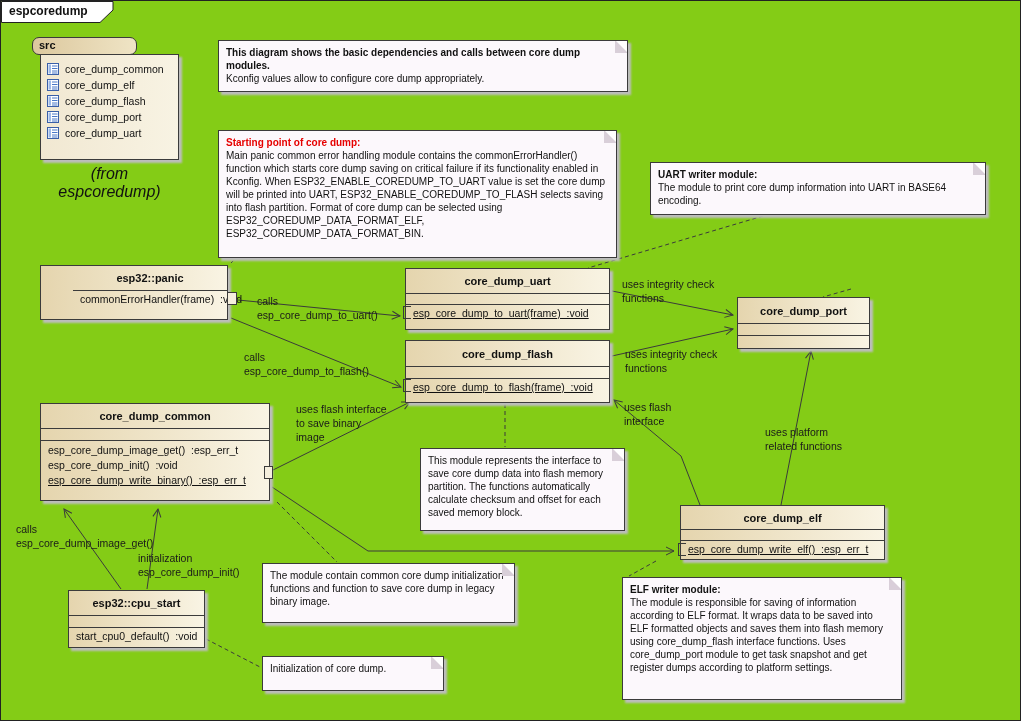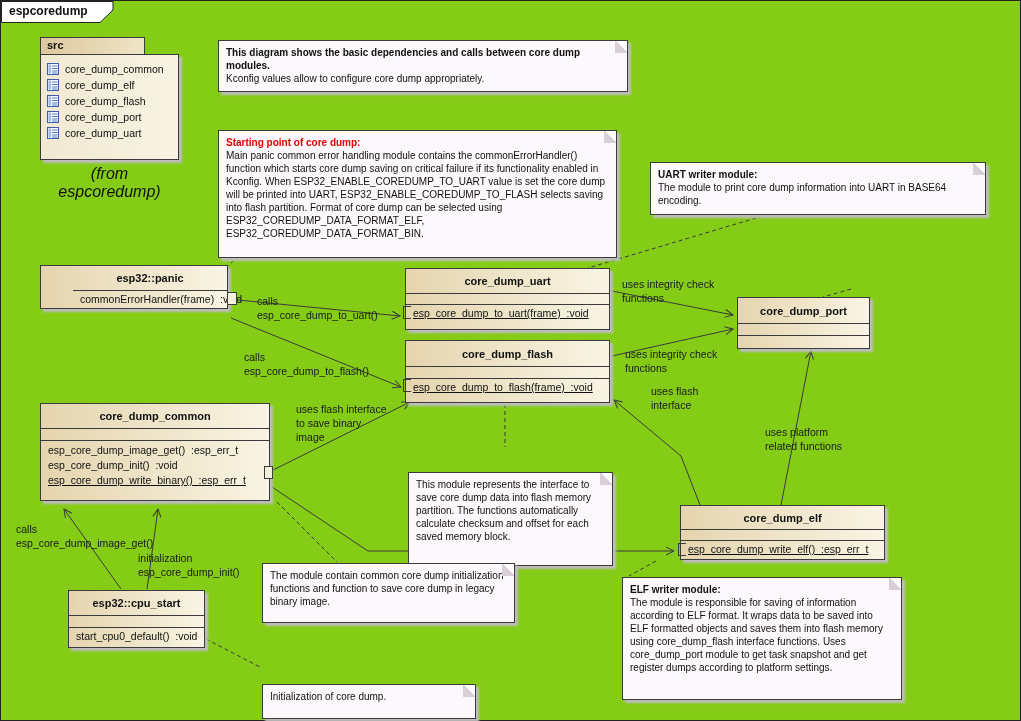--- a/index.html
+++ b/index.html
@@ -83,21 +83,21 @@
     <path class="wire dashed" d="M277,502 L337,562"></path>
     <path class="wire dashed" d="M206,639 L260,667"></path>
     <path class="wire dashed" d="M656,561 L629,576"></path>
   </svg>
 
   <svg id="tab-shape" width="140" height="23">
     <path d="M0.5,0.5 H112 V9 L99,21.5 H0.5 Z" fill="#ffffff" stroke="#222"></path>
   </svg>
   <div id="tab-title">espcoredump</div>
 
-  <div class="pkg-tab" style="left:40px;top:37px;width:105px;height:18px;">
+  <div class="pkg-tab" style="left:32px;top:37px;width:105px;height:18px;border-radius:7px;">
     <span>src</span>
   </div>
   <div class="pkg-body" style="left:40px;top:54px;width:139px;height:106px;">
     <div class="pkg-item">
       <svg class="doc-icon" viewBox="0 0 12 12">
           <rect x="0.5" y="0.5" width="11" height="11" fill="#fff" stroke="#3a5fa8"></rect>
           <rect x="1.5" y="1.5" width="2.5" height="9" fill="#9db9e8"></rect>
           <line x1="5" y1="3" x2="10.5" y2="3" stroke="#4a78c8"></line>
           <line x1="5" y1="5.5" x2="10.5" y2="5.5" stroke="#4a78c8"></line>
           <line x1="5" y1="8" x2="10.5" y2="8" stroke="#4a78c8"></line>
@@ -161,38 +161,38 @@
     <div class="nt red">Starting point of core dump:</div>
     <div>Main panic  common error handling module contains the commonErrorHandler() function which starts core dump saving on critical failure if its functionality enabled in Kconfig. When ESP32_ENABLE_COREDUMP_TO_UART value is set the core dump will be printed into UART, ESP32_ENABLE_COREDUMP_TO_FLASH selects saving into flash partition. Format of core dump can be selected using ESP32_COREDUMP_DATA_FORMAT_ELF, ESP32_COREDUMP_DATA_FORMAT_BIN.</div>
   </div>
 
   <div class="note" style="left:650px;top:162px;width:336px;height:53px;">
     <div class="nt">UART writer module:</div>
     <div>The module to print core dump information into UART in BASE64 encoding.</div>
   </div>
 
 
-  <div class="note" style="left:408px;top:448px;width:205px;height:94px;margin-top:24px;">
+  <div class="note" style="left:420px;top:448px;width:205px;height:83px;">
     <div>This module represents the interface to save core dump data into flash memory partition. The functions automatically calculate checksum and offset for each saved memory block.</div>
   </div>
 
   <div class="note" style="left:262px;top:563px;width:253px;height:60px;">
     <div>The module contain common core dump initialization functions and function to save core dump in legacy binary image.</div>
   </div>
 
-  <div class="note" style="left:262px;top:684px;width:214px;height:35px;">
+  <div class="note" style="left:262px;top:656px;width:182px;height:35px;">
     <div>Initialization of core dump.</div>
   </div>
 
   <div class="note" style="left:622px;top:577px;width:280px;height:123px;">
     <div class="nt">ELF writer module:</div>
     <div>The module is responsible for saving of information according to ELF format. It wraps data to be saved into ELF formatted objects and saves them into flash memory using core_dump_flash interface functions. Uses core_dump_port module to get task snapshot and get register dumps according to platform settings.</div>
   </div>
 
-  <div class="cls" style="left:40px;top:265px;width:188px;height:44px;padding-left:32px;">
+  <div class="cls" style="left:40px;top:265px;width:188px;height:55px;padding-left:32px;">
     <div class="cls-title" style="height:24px;">esp32::panic</div>
     <div class="cls-comp" style="height:27px;">
       <div class="m">commonErrorHandler(frame)  :void</div>
     </div>
   </div>
 
   <div class="cls" style="left:405px;top:268px;width:205px;height:62px;">
     <div class="cls-title" style="height:24px;">core_dump_uart</div>
     <div class="cls-comp" style="height:11px;"></div>
     <div class="cls-comp" style="height:25px;">
@@ -250,21 +250,21 @@
 esp_core_dump_to_uart()</div>
   <div class="elabel" style="left:244px;top:350px;">calls
 esp_core_dump_to_flash()</div>
   <div class="elabel" style="left:622px;top:277px;">uses integrity check
 functions</div>
   <div class="elabel" style="left:625px;top:347px;">uses integrity check
 functions</div>
   <div class="elabel" style="left:296px;top:402px;">uses flash interface
 to save binary
 image</div>
-  <div class="elabel" style="left:624px;top:384px;margin-left:27px;">uses flash
+  <div class="elabel" style="left:624px;top:400px;">uses flash
 interface</div>
   <div class="elabel" style="left:765px;top:425px;">uses platform
 related functions</div>
   <div class="elabel" style="left:16px;top:522px;">calls
 esp_core_dump_image_get()</div>
   <div class="elabel" style="left:138px;top:551px;">initialization
 esp_core_dump_init()</div>
 
 </div>
 

